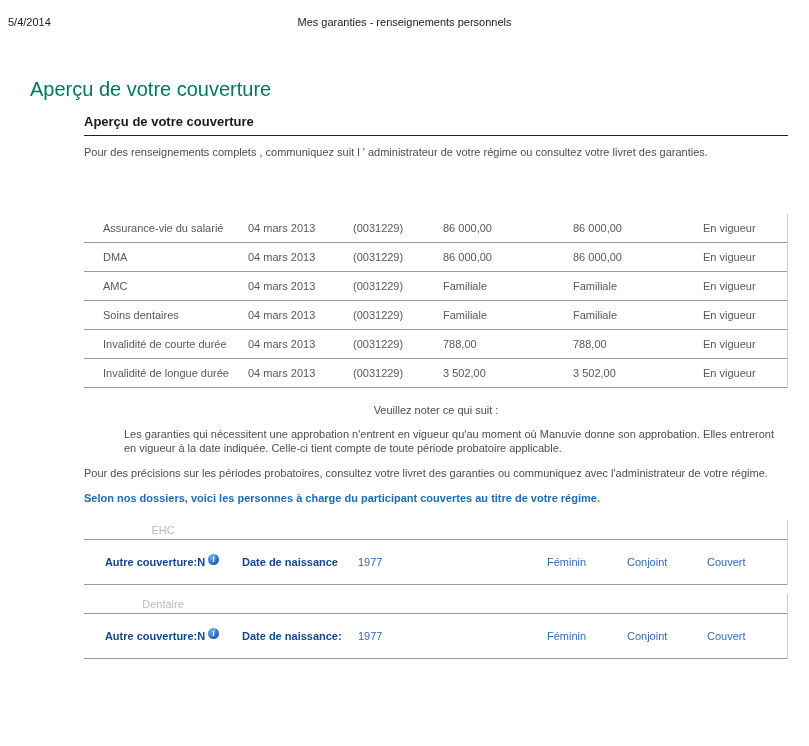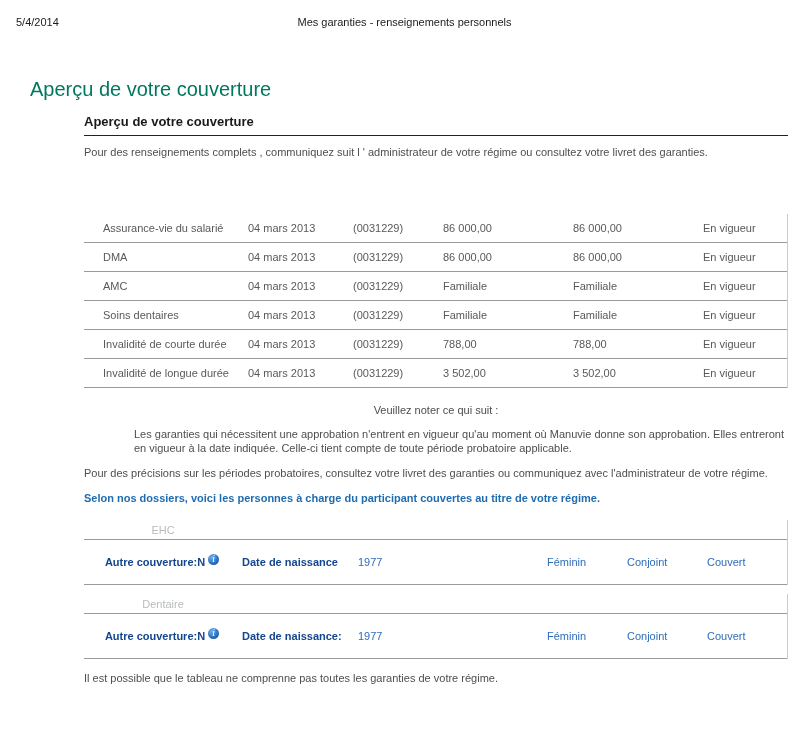--- a/index.html
+++ b/index.html
@@ -2,34 +2,34 @@
 <html><head>
 <meta charset="utf-8">
 <style>
   html,body{margin:0;padding:0;}
   body{
     width:809px;height:746px;background:#ffffff;position:relative;
     font-family:"Liberation Sans","DejaVu Sans",sans-serif;
     color:#4e4e50;font-size:11px;overflow:hidden;
   }
   .print-header{position:relative;padding-top:16px;font-size:11px;color:#1c1c1c;text-align:center;height:13px;}
-  .print-date{position:absolute;left:16px;top:16px;}
+  .print-date{position:absolute;left:8px;top:16px;}
   .page-title{margin:49px 0 0 30px;font-size:20px;font-weight:400;color:#00785f;}
   .content{margin-left:84px;width:704px;}
   .section-title{margin-top:13px;font-size:13px;font-weight:bold;color:#1a1a1a;border-bottom:1px solid #222;padding-bottom:6px;}
   .intro{margin-top:10px;line-height:13px;}
   
   .cov-table{margin-top:55px;border-right:1px solid #cccccc;}
   .cov-row{display:grid;grid-template-columns:161px 105px 90px 130px 130px 87px;align-items:center;height:28px;border-bottom:1px solid #9b9b9b;color:#58595b;}
   .cov-row.header{color:#b9bcbe;height:24px;}
   .cov-cell{padding-left:3px;white-space:nowrap;overflow:hidden;}
   .cov-cell:first-child{padding-left:19px;}
   
   .notes-intro{margin-top:16px;text-align:center;}
-  .note-item{margin:11px 0 0 50px;line-height:14px;max-width:668px;}
+  .note-item{margin:11px 0 0 40px;line-height:14px;max-width:668px;}
   .notes-outro{margin-top:12px;}
   .dep-intro{margin-top:13px;font-weight:bold;color:#1f6cb0;}
   
   .dep-table{margin-top:16px;border-right:1px solid #cccccc;}
   .dep-table + .dep-table{margin-top:9px;}
   .dep-grid{display:grid;grid-template-columns:156px 116px 189px 80px 80px 83px;}
   .dep-header{height:19px;border-bottom:1px solid #9b9b9b;color:#b9bcbe;align-items:center;}
   .dep-header .dep-cell:first-child{text-align:center;}
   .dep-row{height:44px;border-bottom:1px solid #9b9b9b;align-items:center;color:#2f6db8;}
   .dep-cell{padding-left:2px;white-space:nowrap;}
@@ -152,15 +152,14 @@
         <span class="dep-label">Autre couverture:N</span><span class="info-icon">i</span>
       </div>
       <div class="dep-cell dep-label">Date de naissance:</div>
       <div class="dep-cell">1977</div>
       <div class="dep-cell">Féminin</div>
       <div class="dep-cell">Conjoint</div>
       <div class="dep-cell">Couvert</div>
     </div>
   </div>
 
-  <div class="footer-note">Il est possible que le tableau ne comprenne pas toutes les garanties de votre régime.</div>
 
 </div>
 
 </body></html>

